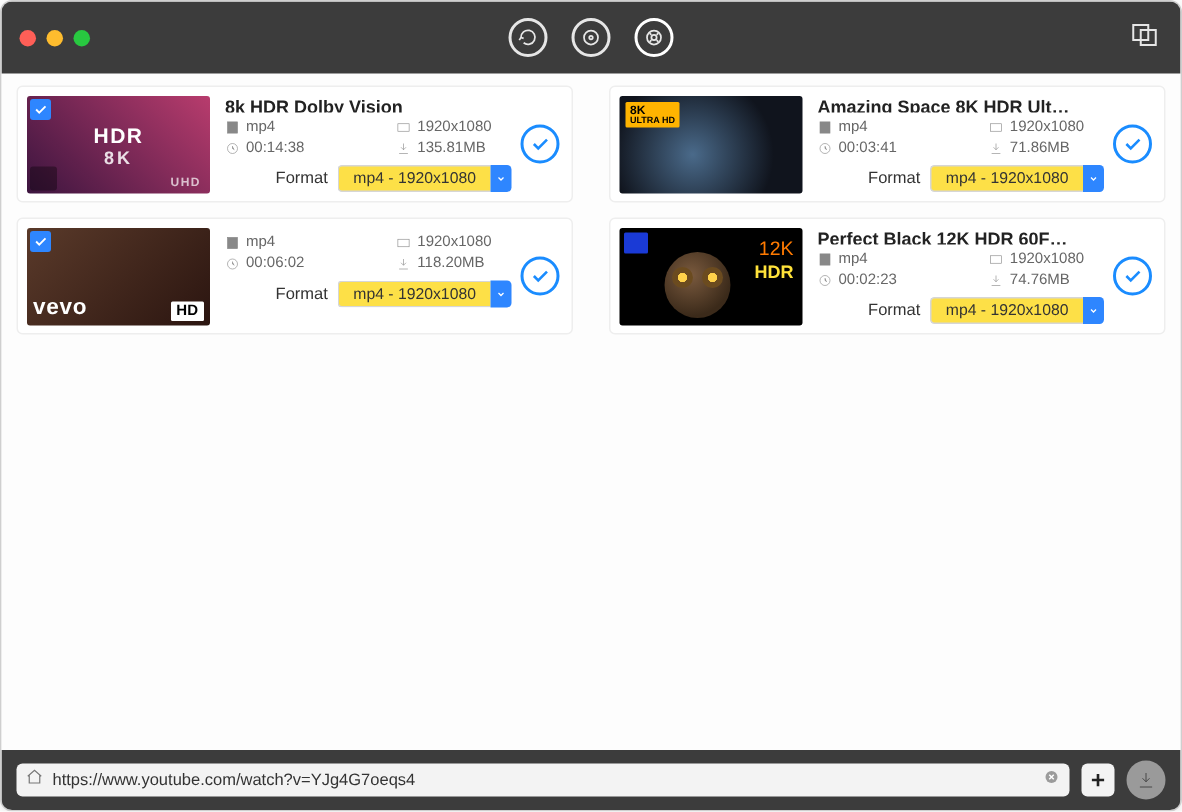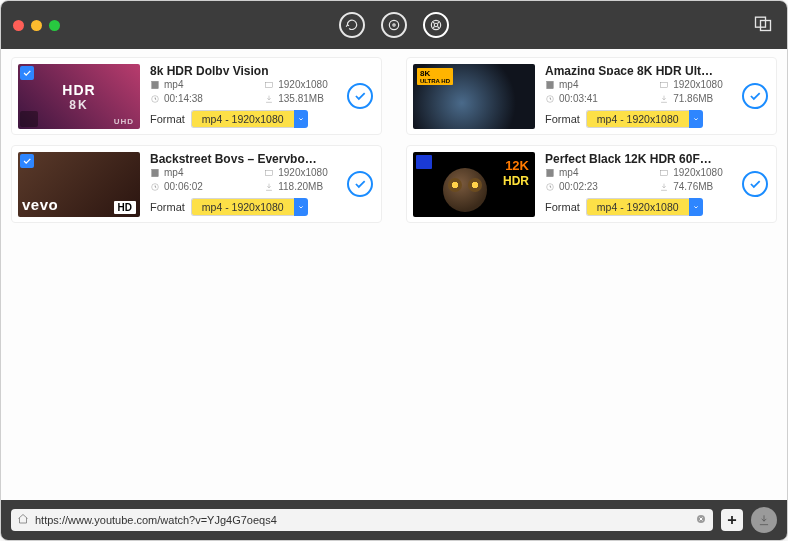--- a/index.html
+++ b/index.html
@@ -28,31 +28,31 @@
 .thumb-a .uhd { position:absolute; bottom:3px; right:6px; font-size:8px; letter-spacing:1px; opacity:.7;}
 .thumb-a .dolby { position:absolute; bottom:2px; left:2px; width:18px; height:16px; background:rgba(0,0,0,.35); border-radius:2px;}
 .thumb-b { background: radial-gradient(circle at 40% 60%, #4a6a8a 0%, #10141d 65%); }
 .thumb-b .badge8k { position:absolute; top:4px; left:4px; background:#ffb400; color:#000; font-size:8px; font-weight:700; padding:1px 3px; border-radius:1px;}
 .thumb-b .badge8k span{ display:block; font-size:6px; line-height:6px;}
 .thumb-c { background: linear-gradient(135deg,#5a3a2a,#2b1510); }
 .thumb-c .vevo { position:absolute; bottom:4px; left:4px; color:#fff; font-size:15px; font-weight:700; letter-spacing:.5px;}
 .thumb-c .hd { position:absolute; bottom:3px; right:4px; background:#fff; color:#000; font-size:10px; font-weight:800; padding:1px 4px; border-radius:1px;margin-left:47px;}
 .thumb-d { background: #000; }
 .thumb-d .dolby2 { position:absolute; top:3px; left:3px; width:16px; height:14px; background:#1a3ad6; border-radius:1px;}
-.thumb-d .t12k { position:absolute; top:6px; right:6px; color:#ff7a00; font-weight:700; font-size:13px; }
+.thumb-d .t12k { position:absolute; top:6px; right:6px; color:#ff7a00; font-weight:400; font-size:13px; }
 .thumb-d .thdr { position:absolute; top:22px; right:6px; color:#ffe23a; font-weight:800; font-size:12px; }
 .thumb-d .lemur { position:absolute; left:30px; top:16px; width:44px; height:44px; background: radial-gradient(circle at 40% 35%, #7a5a3e 0%, #3b2a1a 70%); border-radius:50%;}
 .thumb-d .lemur .eye { position:absolute; width:14px; height:14px; background: radial-gradient(circle,#ffd24a 30%, #6b4b1f 32%); border-radius:50%; top:10px; }
 .thumb-d .lemur .eye.l{ left:5px;} .thumb-d .lemur .eye.r{ right:5px;}
 .meta { flex:1; min-width:0; display:flex; flex-direction:column; }
 .title { font-size:12px; font-weight:700; color:#222; white-space:nowrap; overflow:hidden; text-overflow:ellipsis; max-width: 170px; }
 .rows { margin-top:4px; font-size:10px; color:#666; display:grid; grid-template-columns: auto auto; column-gap:14px; row-gap:3px; }
 .rows .cell { display:flex; align-items:center; gap:4px; white-space:nowrap;}
 .rows svg { width:10px; height:10px; stroke:#888; fill:#888; }
-.fmt-row { margin-top:6px; display:flex; align-items:center; gap:6px; }
+.fmt-row { margin-top:6px; display:flex; align-items:center; gap:6px;justify-content:center; }
 .fmt-label { font-size:11px; color:#333; }
 .fmt-select { display:flex; align-items:center; }
 .fmt-select .val { font-size:10.5px; background:#fde047; border:1px solid #d6d6d6; border-right:none; padding:2px 10px; border-radius:3px 0 0 3px; color:#333;}
 .fmt-select .chev { width:14px; height:18px; background:#2e86ff; border-radius:0 3px 3px 0; display:flex; align-items:center; justify-content:center;}
 .fmt-select .chev svg { width:8px; height:8px; stroke:#fff; stroke-width:2.5; fill:none;}
 .ok { position:absolute; right:8px; top:50%; transform:translateY(-50%); width:26px; height:26px; border:2.5px solid #1a8cff; border-radius:50%; display:flex; align-items:center; justify-content:center;}
 .ok svg { width:14px; height:14px; stroke:#1a8cff; stroke-width:3; fill:none;}
 .bottombar { height:40px; background:#3c3c3c; display:flex; align-items:center; padding:0 10px; gap:8px; }
 .url { flex:1; height:22px; background:#f3f3f3; border-radius:4px; display:flex; align-items:center; padding:0 6px; gap:6px;}
 .url .home svg{ width:12px; height:12px; stroke:#777; fill:none; stroke-width:1.6;}
@@ -220,21 +220,20 @@
       <div class="thumb thumb-c">
         <div class="check">
             <svg viewBox="0 0 24 24">
               <path d="M5 12l5 5L20 7"></path>
             </svg>
           </div>
         <div class="vevo">vevo</div>
         <div class="hd">HD</div>
       </div>
       <div class="meta">
-        <div class="title">Backstreet Boys – Everybod…</div>
         <div class="rows">
           <div class="cell">
               <svg viewBox="0 0 24 24">
                 <rect x="4" y="3" width="16" height="18" fill="#888"></rect>
               </svg>
               <span>mp4</span>
             </div>
           <div class="cell">
               <svg viewBox="0 0 24 24">
                 <rect x="3" y="6" width="18" height="12" fill="none" stroke="#888"></rect>

